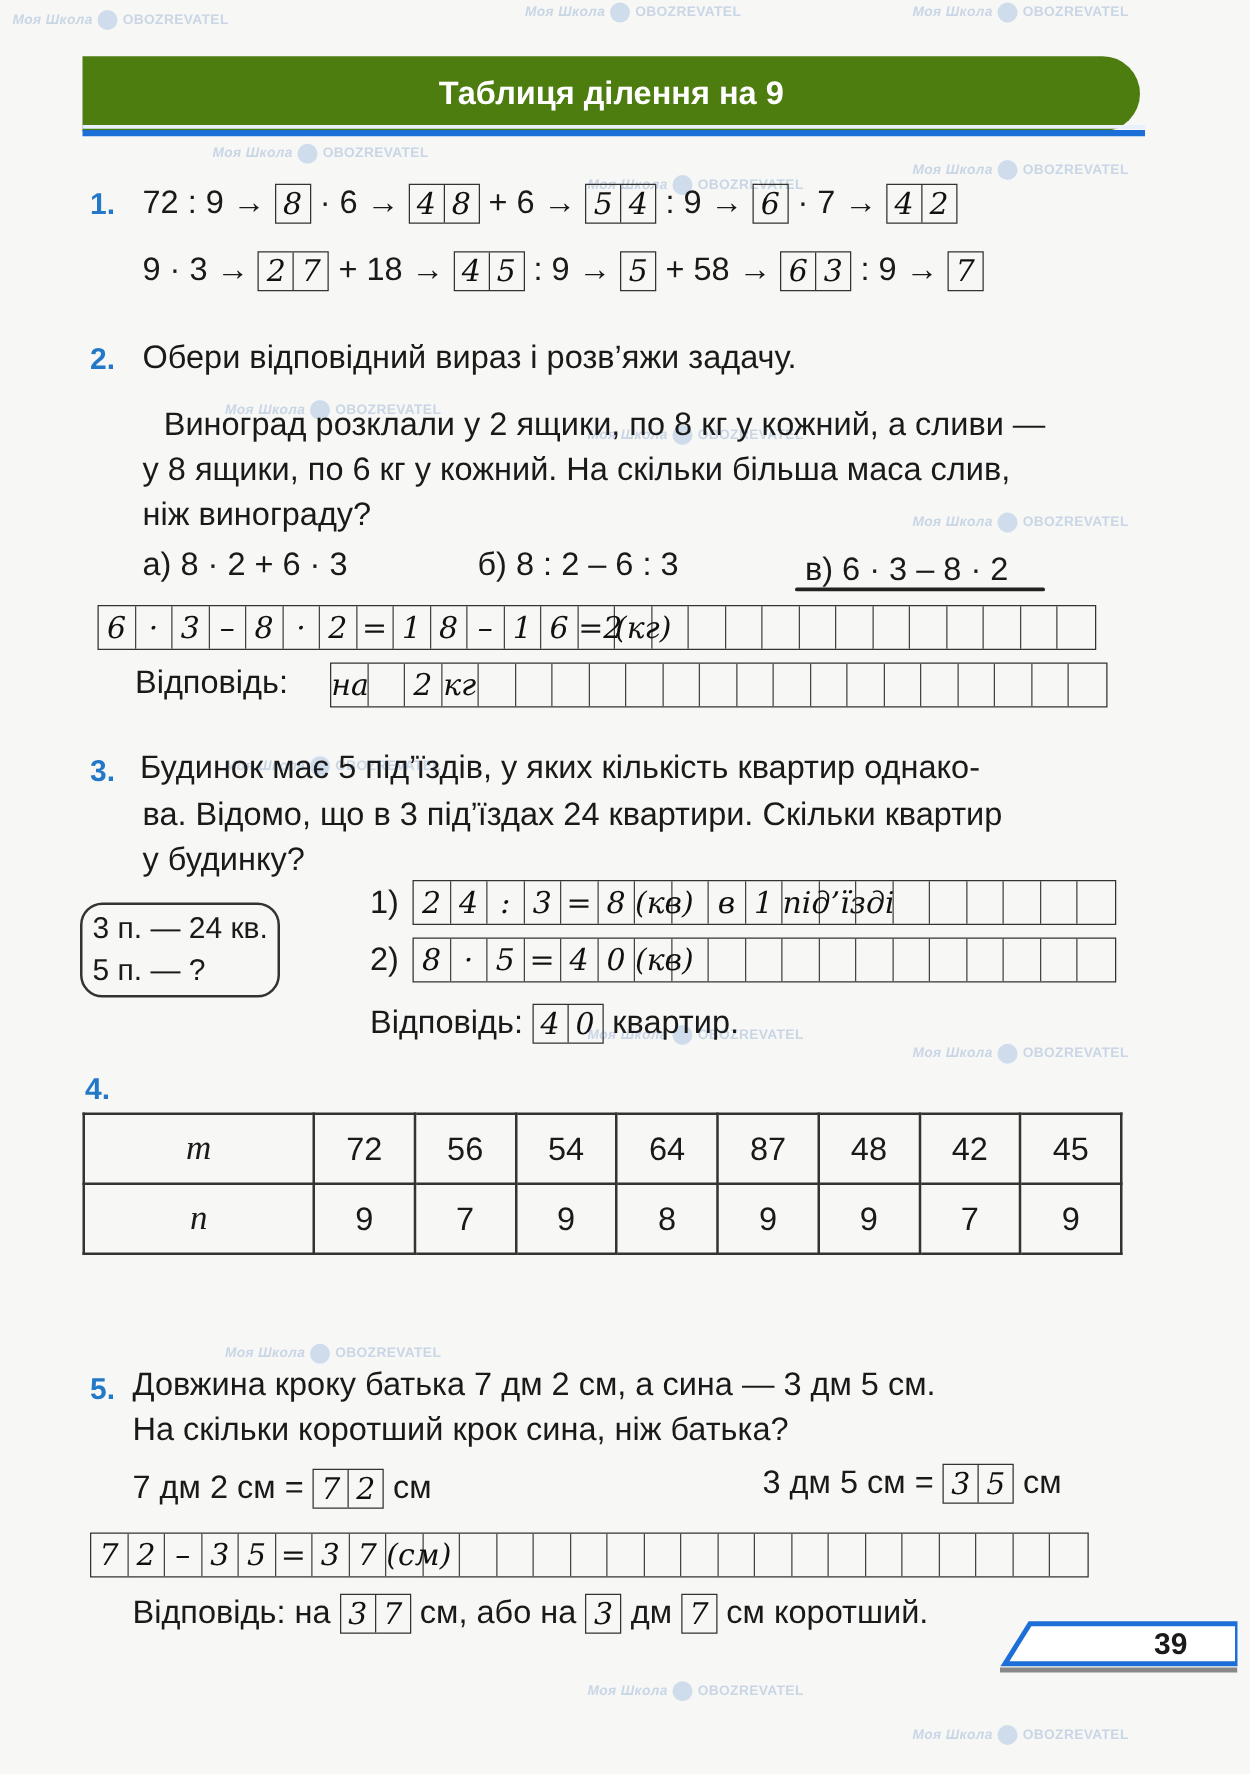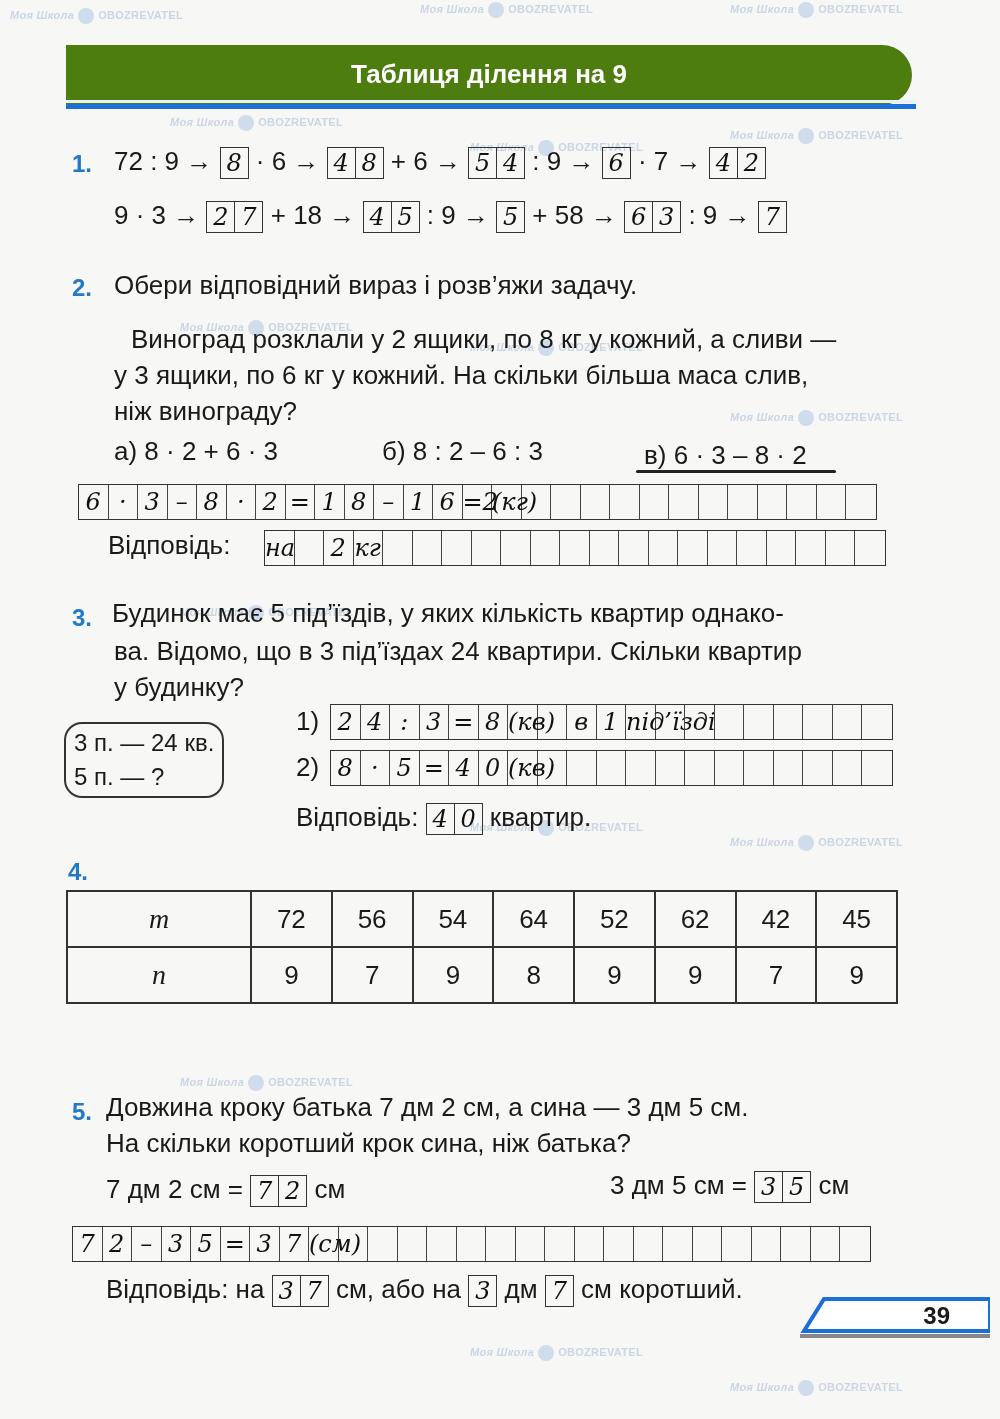--- a/index.html
+++ b/index.html
@@ -86,21 +86,21 @@
   <span class="box"><span>5</span></span>
   <span>+ 58 →</span>
   <span class="box"><span>6</span><span>3</span></span>
   <span>: 9 →</span>
   <span class="box"><span>7</span></span>
 </div>
 
 <div class="num" style="left:72px;top:274px">2.</div>
 <div class="txt" style="left:114px;top:266px">Обери відповідний вираз і розв’яжи задачу.</div>
 <div class="txt" style="left:131px;top:320px">Виноград розклали у 2 ящики, по 8 кг у кожний, а сливи —</div>
-<div class="txt" style="left:114px;top:356px">у 3 ящики, по 6 кг у кожний. На скільки більша маса слив,</div>
+<div class="txt" style="left:114px;top:356px">у 8 ящики, по 6 кг у кожний. На скільки більша маса слив,</div>
 <div class="txt" style="left:114px;top:392px">ніж винограду?</div>
 <div class="txt" style="left:114px;top:432px">а) 8 · 2 + 6 · 3</div>
 <div class="txt" style="left:382px;top:432px">б) 8 : 2 – 6 : 3</div>
 <div class="txt" style="left:644px;top:436px">в) 6 · 3 – 8 · 2</div>
 <div class="underline"></div>
 
 <div class="grid" style="left:78px;top:484px" id="g2">
     <div class="c">6</div>
     <div class="c">·</div>
     <div class="c">3</div>
@@ -214,22 +214,22 @@
 
 <div class="num" style="left:68px;top:858px">4.</div>
 <table class="t4">
   <tbody>
       <tr>
     <td class="h">m</td>
     <td>72</td>
         <td>56</td>
     <td>54</td>
         <td>64</td>
-    <td>52</td>
-        <td>62</td>
+    <td>87</td>
+        <td>48</td>
     <td>42</td>
         <td>45</td>
   </tr>
   <tr>
     <td class="h">n</td>
     <td>9</td>
         <td>7</td>
     <td>9</td>
         <td>8</td>
     <td>9</td>

